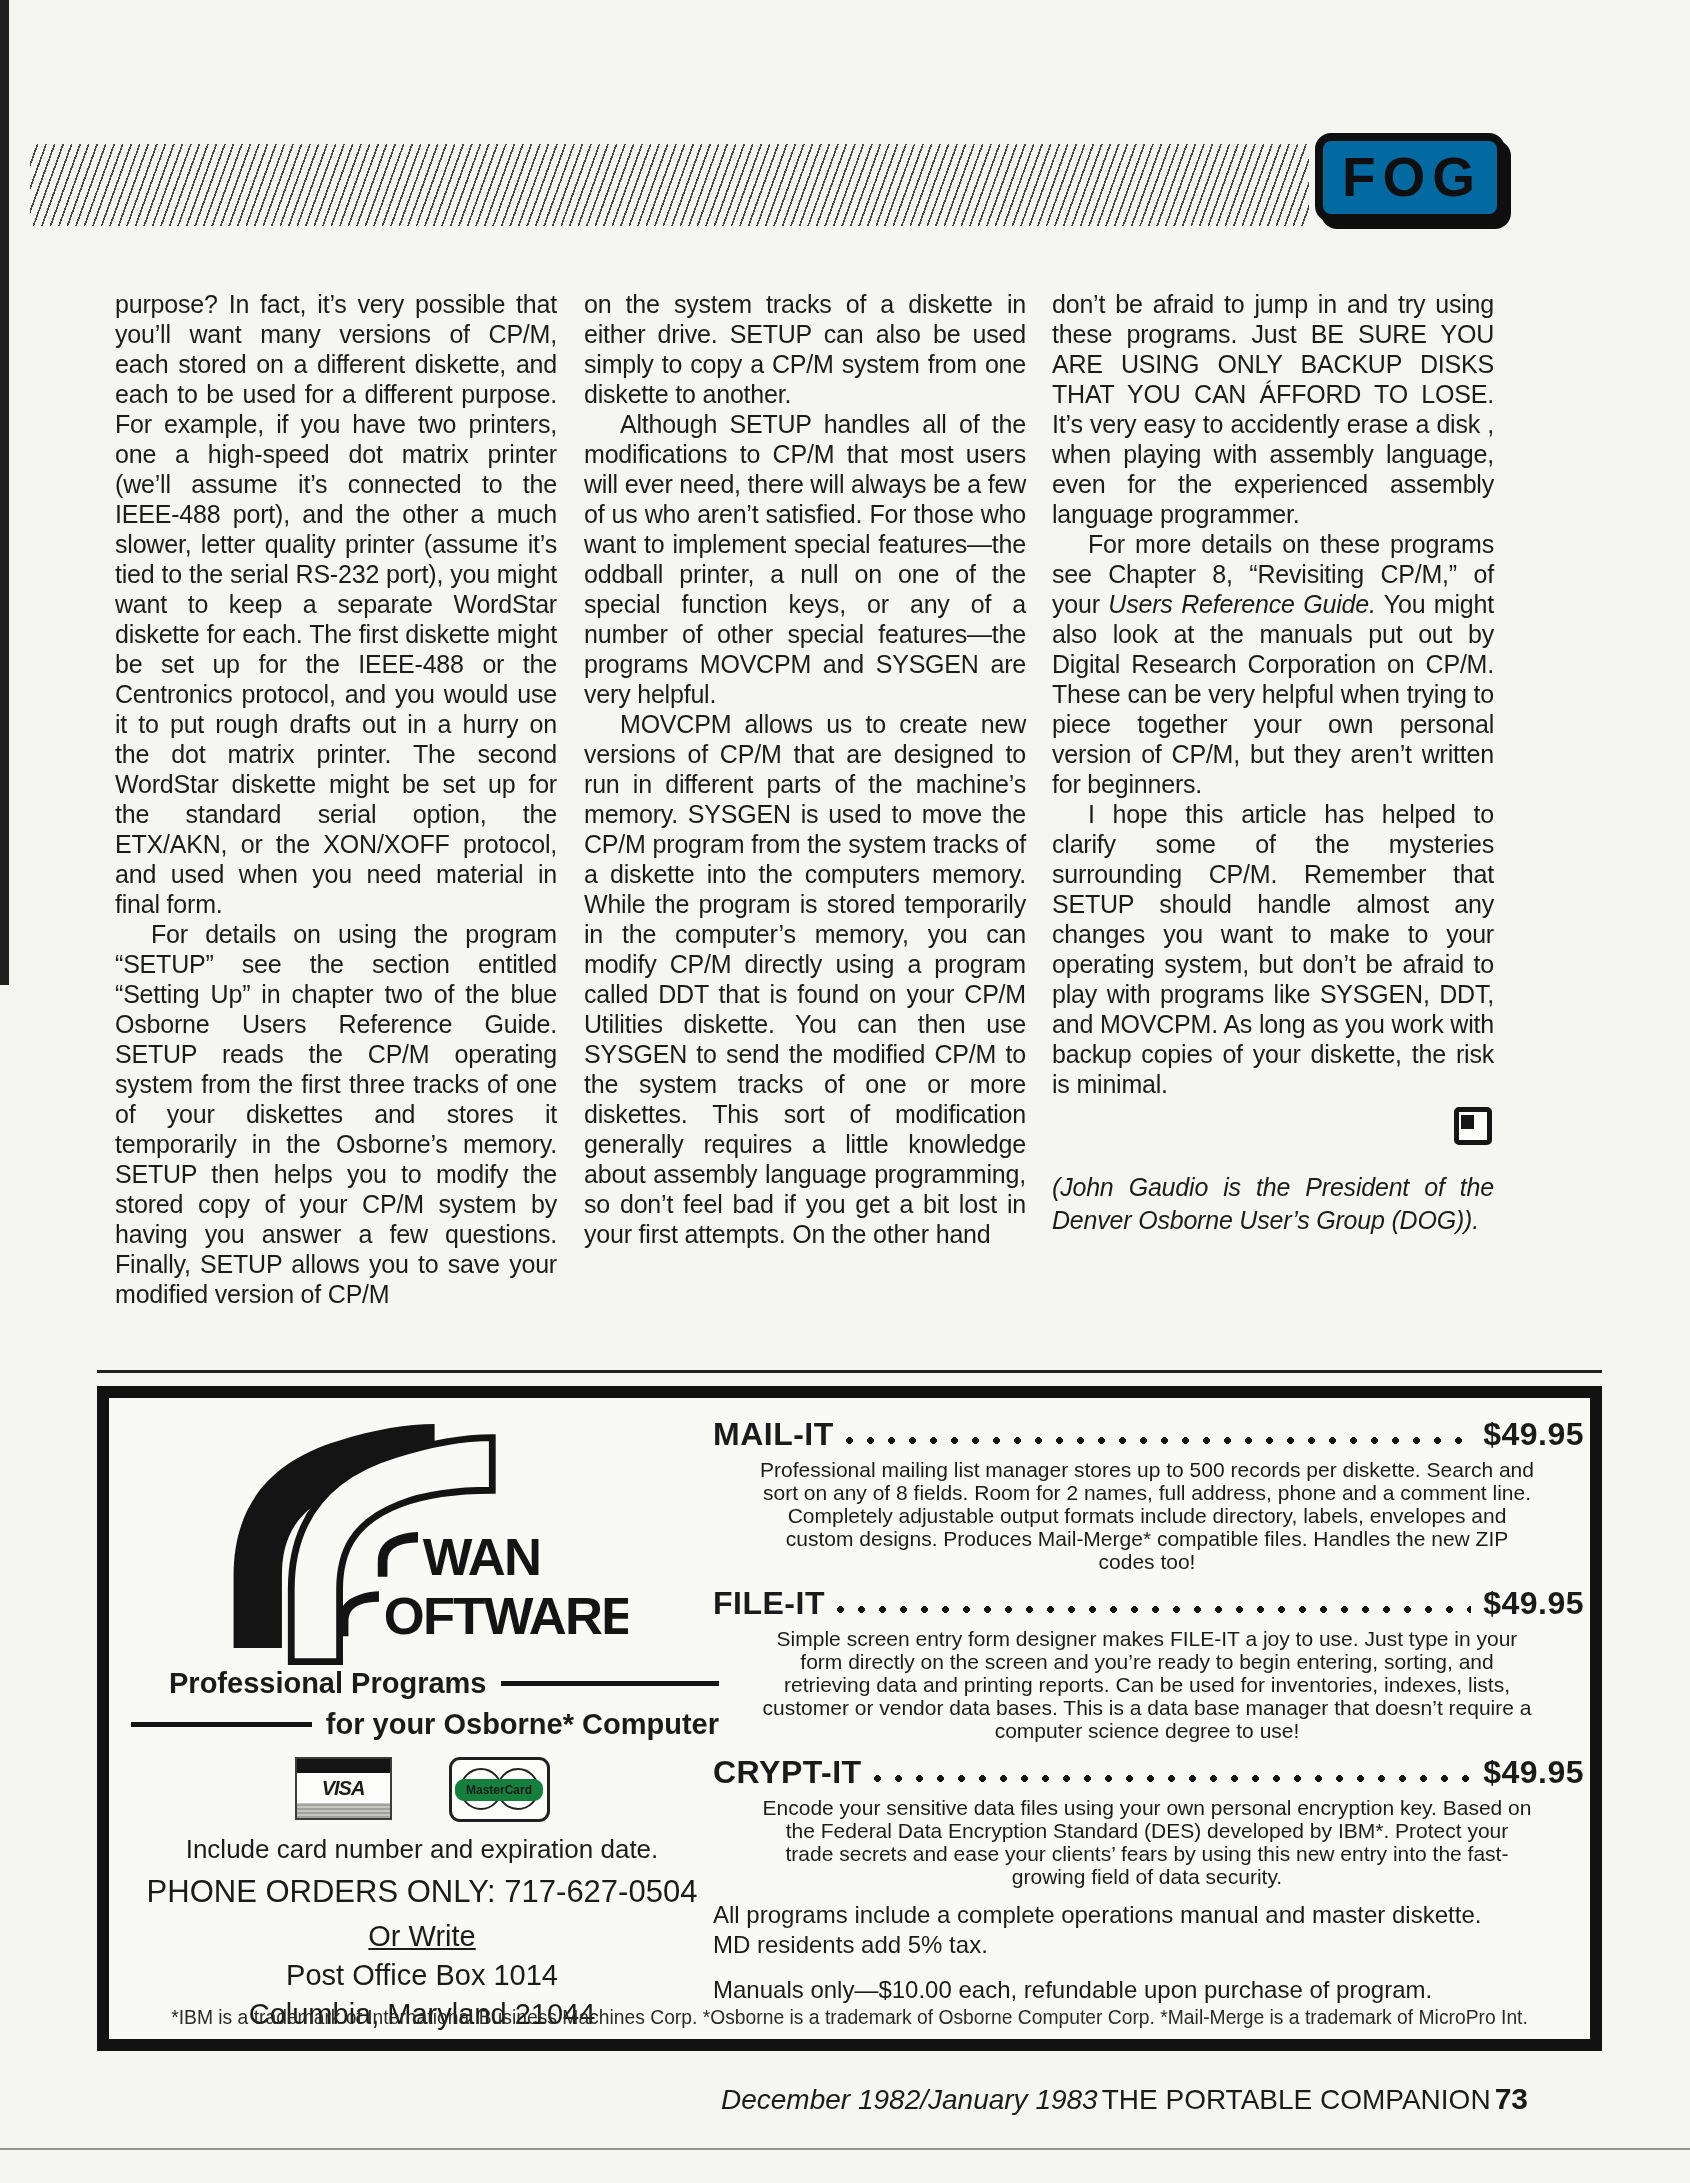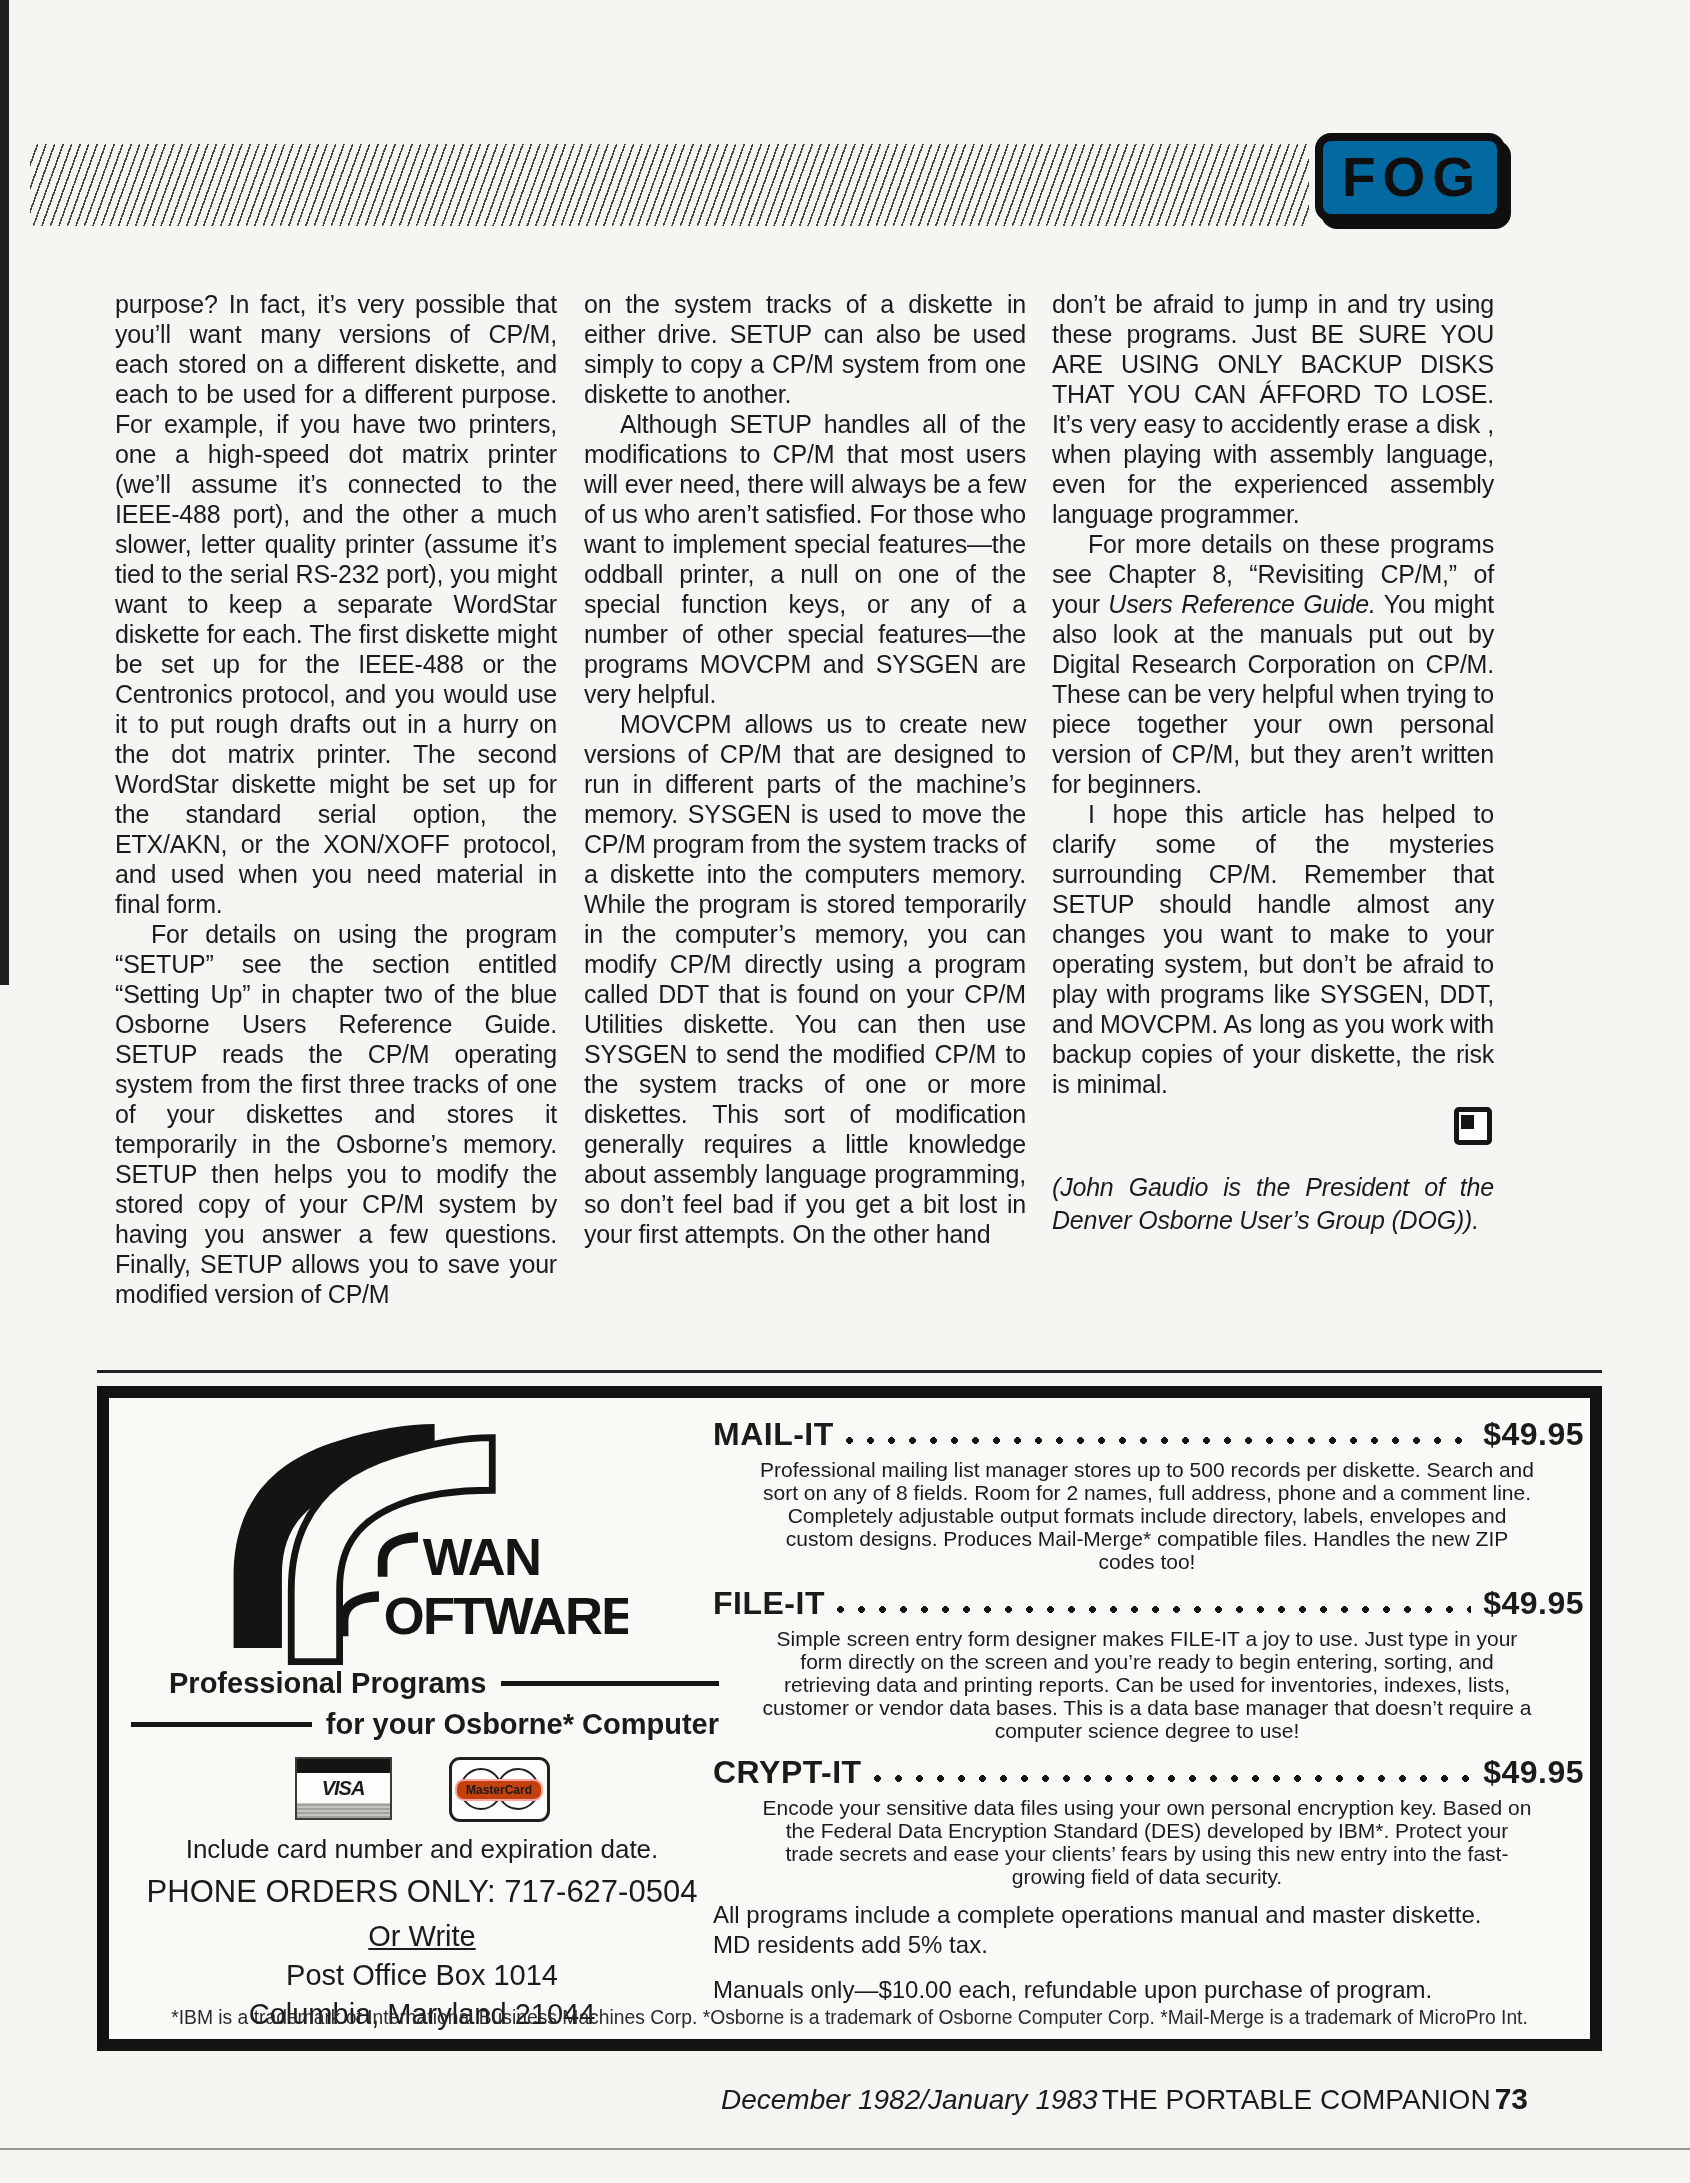--- a/index.html
+++ b/index.html
@@ -59,21 +59,21 @@
   .cards { display:flex; justify-content:center; gap:57px; margin-top:16px; }
   .visa { width:93px; height:59px; border:2px solid #3c3c3a; background:#fdfdfb; display:flex; flex-direction:column; }
   .visa .band-top { height:14px; background:#141414; }
   .visa .mid { flex:1; display:flex; align-items:center; justify-content:center; font-weight:bold; font-style:italic; font-size:20px; letter-spacing:-1px; }
   .visa .band-bot { height:15px; background:repeating-linear-gradient(0deg,#a2a29c 0 2px,#c6c6c0 2px 4px); }
   .mc { width:95px; height:59px; border:3px solid #202020; border-radius:11px; position:relative; background:#fdfdfb; }
   .mc .c1,.mc .c2 { position:absolute; top:8px; width:38px; height:38px; border:2.5px solid #202020; border-radius:50%; }
   .mc .c1 { left:8px; } .mc .c2 { right:8px; }
   .mc .label {
     position:absolute; left:50%; top:50%; transform:translate(-50%,-50%);
-    background:#c2410c; border:2px solid #fca5a5; border-radius:9px;
+    background:#15803d; border:2px solid #15803d; border-radius:9px;
     font-size:12px; font-weight:bold; padding:2px 9px; white-space:nowrap;
   }
   .include { text-align:center; font-size:26px; margin-top:12px; }
   .phone   { text-align:center; font-size:31px; margin-top:9px; }
   .orwrite { text-align:center; font-size:29px; margin-top:10px;text-decoration:underline; }
   .addr    { text-align:center; font-size:29px; margin-top:6px; }
 
   .ad-right { position:absolute; left:604px; top:18px; width:871px; }
   .product .hdr { display:flex; align-items:baseline; font-weight:bold; font-size:32px; letter-spacing:0.5px; }
   .hdr .dots {

